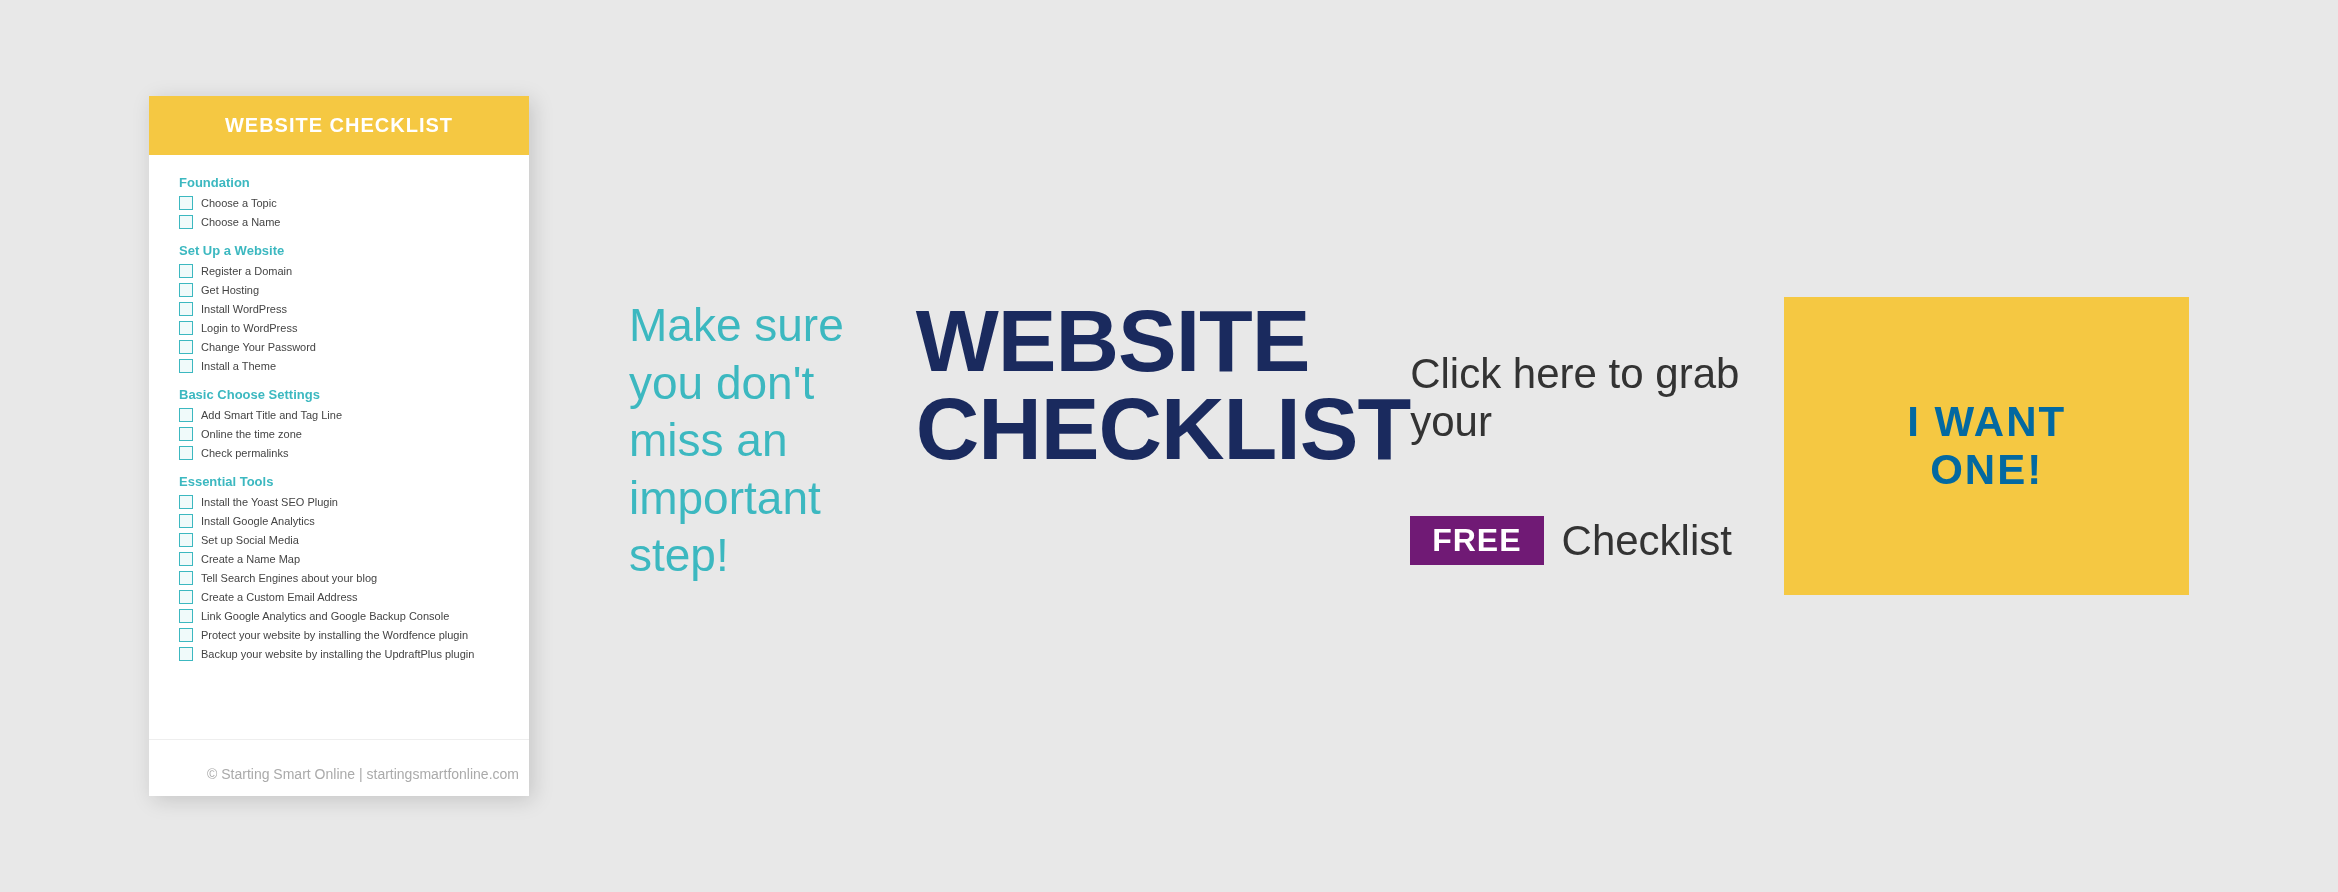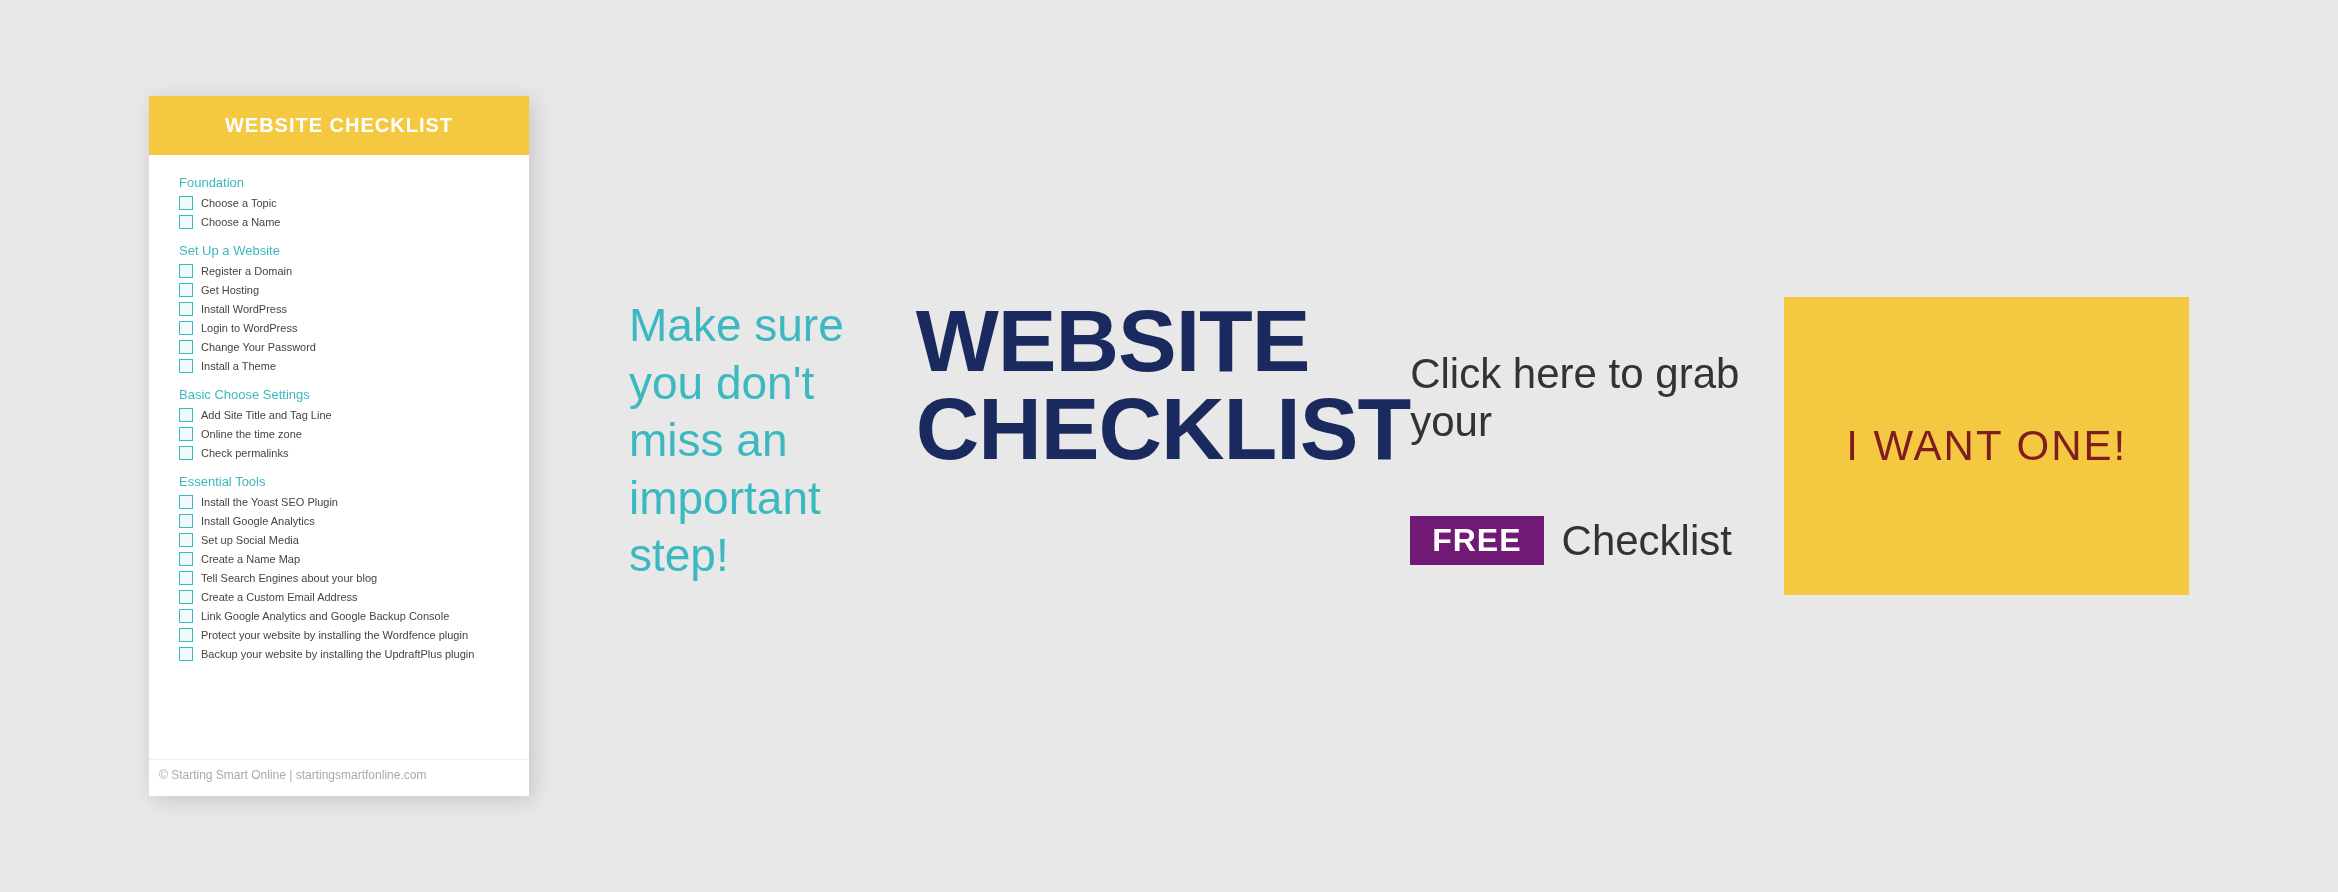--- a/index.html
+++ b/index.html
@@ -51,21 +51,21 @@
     }
 
     .card-body {
       padding: 20px 30px 30px 30px;
       flex: 1;
     }
 
     .section-title {
       color: #3cb8c0;
       font-size: 13px;
-      font-weight: 400;
+      font-weight: 700;
       margin-bottom: 6px;
       margin-top: 14px;
     }
 
     .section-title:first-child {
       margin-top: 0;
     }
 
     .checklist-item {
       display: flex;
@@ -84,24 +84,24 @@
       align-items: center;
       justify-content: center;
     }
 
     .checklist-item-text {
       color: #444;
       font-size: 11px;
     }
 
     .card-footer {
-      text-align: left;
-      padding: 8px 10px 14px;
+      text-align: right;
+      padding: 26px 10px 14px;
       color: #aaa;
-      font-size: 12px;
+      font-size: 14px;
       border-top: 1px solid #eee;
     }
 
     
     .cta-section {
       flex: 1;
       padding-left: 100px;
       display: flex;
       flex-direction: row;
       justify-content: center;
@@ -140,23 +140,23 @@
       color: #fff;
       font-size: 32px;
       font-weight: 900;
       padding: 6px 22px;
       display: inline-block;
       letter-spacing: 1px;
     }
 
     .cta-button {
       background-color: #f5c842;
-      color: #7f1d1d;
+      color: #0369a1;
       font-size: 42px;
-      font-weight: 400;
+      font-weight: 700;
       text-transform: uppercase;
       padding: 28px 60px;
       border: none;
       cursor: pointer;
       letter-spacing: 2px;
       width: 700px;
       text-align: center;
       display: block;
     }
   </style>
@@ -201,21 +201,21 @@
           <div class="checkbox-icon"></div>
           <span class="checklist-item-text">Change Your Password</span>
         </div>
         <div class="checklist-item">
           <div class="checkbox-icon"></div>
           <span class="checklist-item-text">Install a Theme</span>
         </div>
         <div class="section-title">Basic Choose Settings</div>
         <div class="checklist-item">
           <div class="checkbox-icon"></div>
-          <span class="checklist-item-text">Add Site Title and Tag Line</span>
+          <span class="checklist-item-text">Add Smart Title and Tag Line</span>
         </div>
         <div class="checklist-item">
           <div class="checkbox-icon"></div>
           <span class="checklist-item-text">Online the time zone</span>
         </div>
         <div class="checklist-item">
           <div class="checkbox-icon"></div>
           <span class="checklist-item-text">Check permalinks</span>
         </div>
         <div class="section-title">Essential Tools</div>

